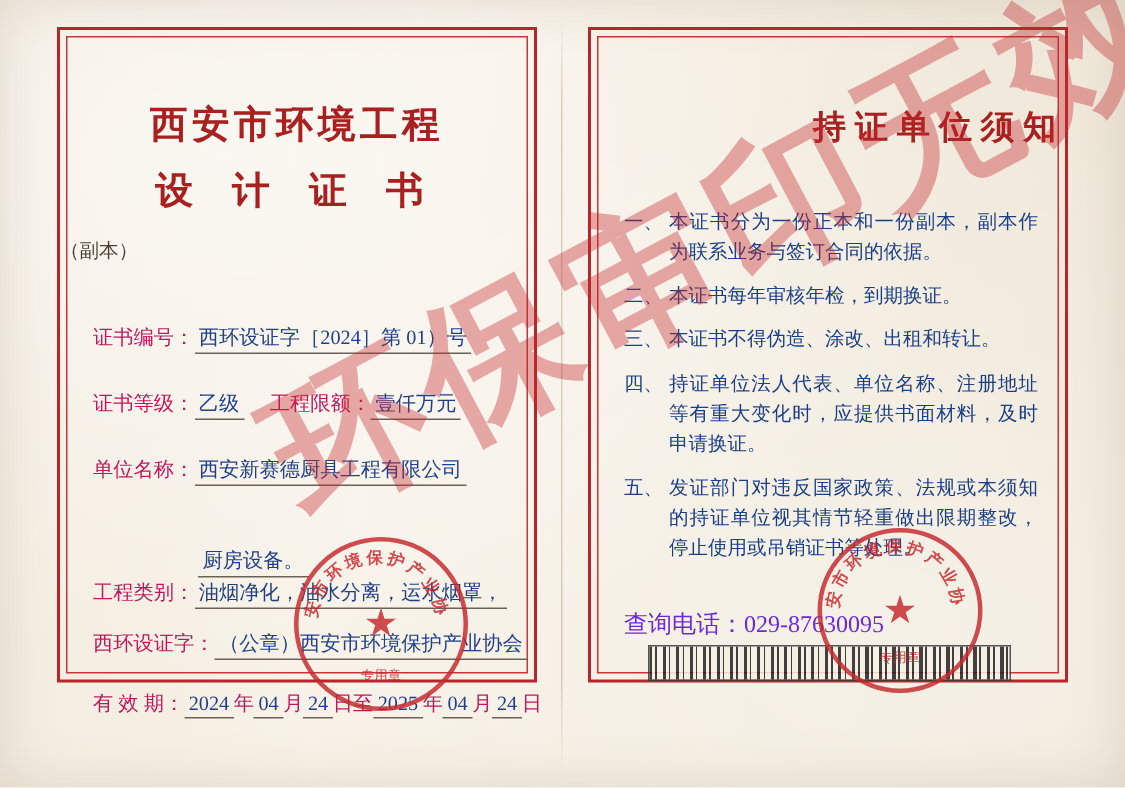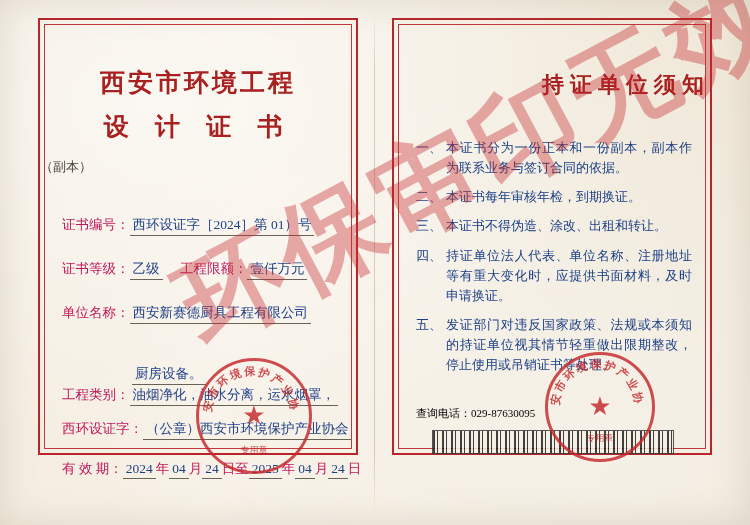--- a/index.html
+++ b/index.html
@@ -137,22 +137,22 @@
     color: #1b3f86;
   }
   .r-item .txt {
     flex: 1 1 auto;
     text-align: justify;
   }
   .r-phone {
     position: absolute;
     left: 22px;
     top: 386px;
-    font-size: 11px;
-    color: #000000;
+    font-size: 16px;
+    color: #6d28d9;
   }
   .r-code {
     position: absolute;
     left: 38px;
     top: 410px;
     width: 240px;
     height: 22px;
     border: 1px solid #3a3a3a;
     background: repeating-linear-gradient(90deg,#222 0 2px, #f6efe4 2px 4px, #222 4px 5px, #f6efe4 5px 9px);
     opacity: .85;

